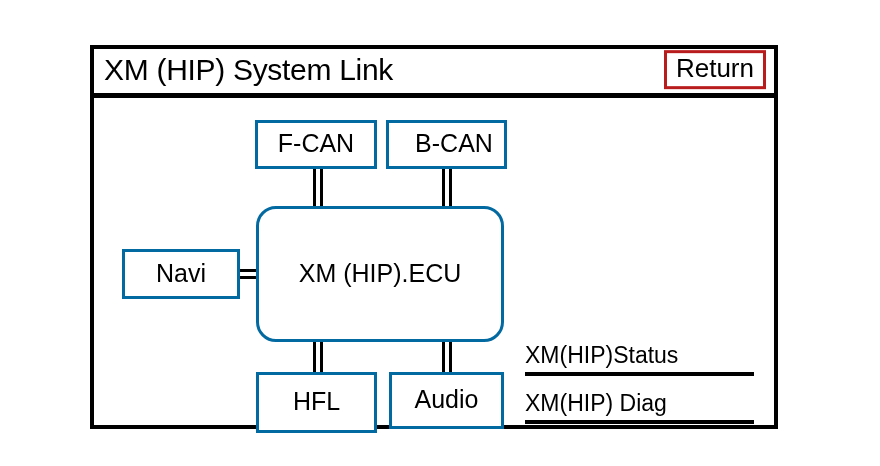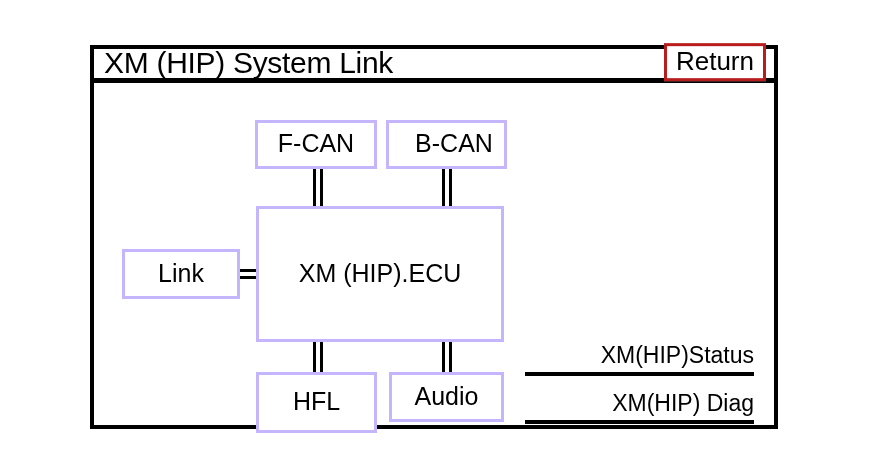--- a/index.html
+++ b/index.html
@@ -27,21 +27,21 @@
     box-sizing: border-box;
     background: #ffffff;
   }
 
   
   #title-bar {
     position: absolute;
     left: 0;
     top: 0;
     right: 0;
-    height: 34px;
+    height: 49px;
     border-bottom: 5px solid #000000;
     box-sizing: border-box;
   }
   #page-title {
     position: absolute;
     left: 10px;
     top: 50%;
     transform: translateY(-52%);
     font-size: 30px;
     line-height: 1;
@@ -67,42 +67,42 @@
     position: absolute;
     left: 0;
     top: 49px;
     right: 0;
     bottom: 0;
   }
 
   
   .node {
     position: absolute;
-    border: 3px solid #c4b5fd;
+    border: 3px solid #0369a1;
     box-sizing: border-box;
     background: #ffffff;
     display: flex;
     align-items: center;
     justify-content: center;
     white-space: nowrap;
     z-index: 2;
   }
   .node > span {
     display: block;
     line-height: 1;
     transform: translateY(-1px);
   }
 
   
   #node-fcan  { left: 161px; top: 22px;  width: 122px; height: 49px; font-size: 25px; }
   #node-bcan  { left: 292px; top: 22px;  width: 121px; height: 49px; font-size: 25px; padding-left: 15px; }
-  #node-ecu   { left: 162px; top: 108px; width: 248px; height: 136px; font-size: 25px; }
+  #node-ecu   { left: 162px; top: 108px; width: 248px; height: 136px; font-size: 25px; border-radius: 20px; }
   #node-navi  { left: 28px;  top: 151px; width: 118px; height: 50px; font-size: 25px; }
   #node-hfl   { left: 162px; top: 274px; width: 121px; height: 61px; font-size: 25px; }
-  #node-audio { left: 295px; top: 274px; width: 115px; height: 50px; font-size: 25px; }
+  #node-audio { left: 295px; top: 274px; width: 115px; height: 57px; font-size: 25px; }
 
   
   .conn {
     position: absolute;
     z-index: 1;
   }
   .conn.vertical {
     border-left: 3px solid #000000;
     border-right: 3px solid #000000;
     width: 10px;
@@ -124,21 +124,21 @@
   
   #status-list {
     position: absolute;
     left: 431px;
     top: 246px;
     width: 229px;
   }
   .status-item {
     position: relative;
     border-bottom: 4px solid #000000;
-    text-align: right;
+    text-align: left;
     font-size: 23px;
     line-height: 1;
     padding-bottom: 5px;
     white-space: nowrap;
   }
   #status-item-diag {
     margin-top: 16px;
   }
 </style>
 </head>
@@ -162,21 +162,21 @@
     <div class="node" id="node-fcan">
       <span>F-CAN</span>
     </div>
     <div class="node" id="node-bcan">
       <span>B-CAN</span>
     </div>
     <div class="node" id="node-ecu">
       <span>XM (HIP).ECU</span>
     </div>
     <div class="node" id="node-navi">
-      <span>Link</span>
+      <span>Navi</span>
     </div>
     <div class="node" id="node-hfl">
       <span>HFL</span>
     </div>
     <div class="node" id="node-audio">
       <span>Audio</span>
     </div>
 
     <div id="status-list">
       <div class="status-item" id="status-item-status">XM(HIP)Status</div>

